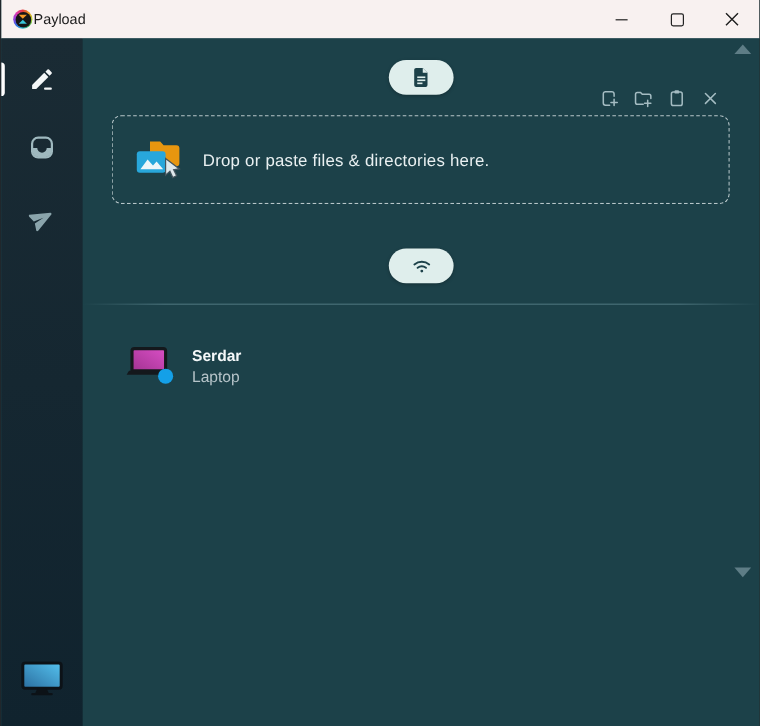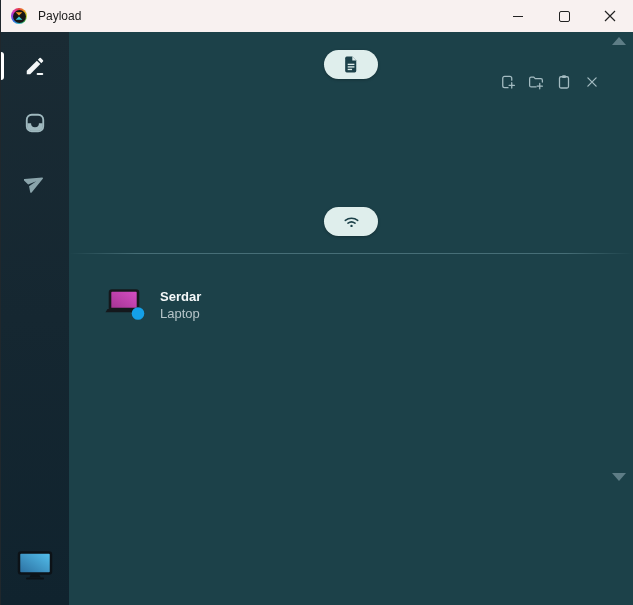--- a/index.html
+++ b/index.html
@@ -10,21 +10,21 @@
   }
   
   .titlebar{
     position:absolute;left:0;top:0;width:100%;height:32px;
     background:#f8f1f0;display:flex;align-items:center;box-sizing:border-box;
   }
   .logo{position:relative;width:16px;height:16px;margin-left:10px;border-radius:50%;
     background:conic-gradient(#e23a3a,#e89c1c,#b7d435,#2fae4e,#2bb8c9,#2f6fe0,#8f3fe0,#e03ab0,#e23a3a);}
   .logo::before{content:"";position:absolute;inset:1.5px;border-radius:50%;background:#161616;}
   .logo svg{position:absolute;inset:0;}
-  .title-text{margin-left:11px;font-size:12px;color:#1b1b1b;}
+  .title-text{margin-left:1px;font-size:12px;color:#1b1b1b;}
   .win-controls{margin-left:auto;display:flex;height:100%;}
   .win-btn{width:46px;height:100%;display:flex;align-items:center;justify-content:center;cursor:default;}
   .glyph-min{width:10px;height:0;border-top:1.4px solid #222;}
   .glyph-max{width:9px;height:9px;border:1.3px solid #222;border-radius:2px;}
   
   .sidebar{position:absolute;left:0;top:32px;width:68px;bottom:0;
     background:linear-gradient(#1a2b34,#10232e);}
   .active-bar{position:absolute;left:0;top:20px;width:3px;height:28px;background:#ffffff;border-radius:0 4px 4px 0;}
   .side-item{position:absolute;left:0;width:68px;height:36px;display:flex;align-items:center;justify-content:center;cursor:pointer;}
   .side-item svg{width:22px;height:22px;}
@@ -165,20 +165,29 @@
           <rect x="9.5" y="3" width="5" height="3.6" rx="1" fill="#a4bcc2" stroke="none"></rect>
         </svg>
       </div>
       <div class="action-icon">
         <svg viewBox="0 0 24 24" fill="none" stroke="#a4bcc2" stroke-width="1.7" stroke-linecap="round">
           <path d="M6.5 6.5l11 11M17.5 6.5l-11 11"></path>
         </svg>
       </div>
     </div>
 
+    <div class="dropzone">
+      <svg class="dz-icon" viewBox="0 0 44 40">
+        <path d="M14 5h8.5l2.8 3H36a2.5 2.5 0 0 1 2.5 2.5V23a2.5 2.5 0 0 1-2.5 2.5H16.5A2.5 2.5 0 0 1 14 23z" fill="#e8960f"></path>
+        <rect x="3" y="13" width="24" height="18" rx="2.5" fill="#28a7db"></rect>
+        <path d="M6 28l6-8 4.5 5 3-3.5 5.5 6.5z" fill="#eef6f9"></path>
+        <path d="M27 19v14l3.6-3.2 2.4 5.2 3.2-1.5-2.5-5 4.8-.7z" fill="#dfe9ec" stroke="#44555e" stroke-width="1"></path>
+      </svg>
+      <span class="dz-label">Drop or paste files &amp; directories here.</span>
+    </div>
 
     <div class="pill pill-network">
       <svg viewBox="0 0 24 24" fill="none" stroke="#1c4149" stroke-width="2" stroke-linecap="round">
         <path d="M4.2 10.6a12.3 12.3 0 0 1 15.6 0"></path>
         <path d="M7.6 14.1a7.2 7.2 0 0 1 8.8 0"></path>
         <circle cx="12" cy="17.6" r="1.5" fill="#1c4149" stroke="none"></circle>
       </svg>
     </div>
 
     <div class="divider"></div>

